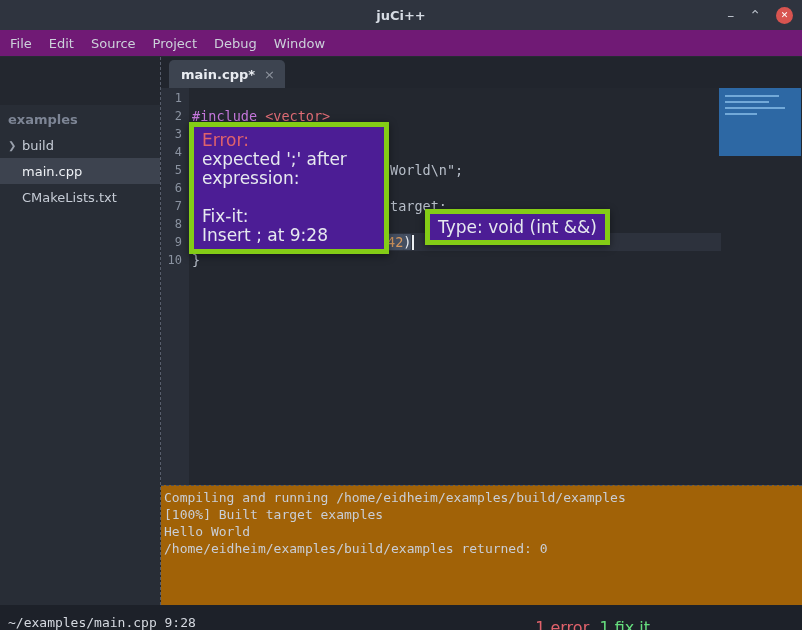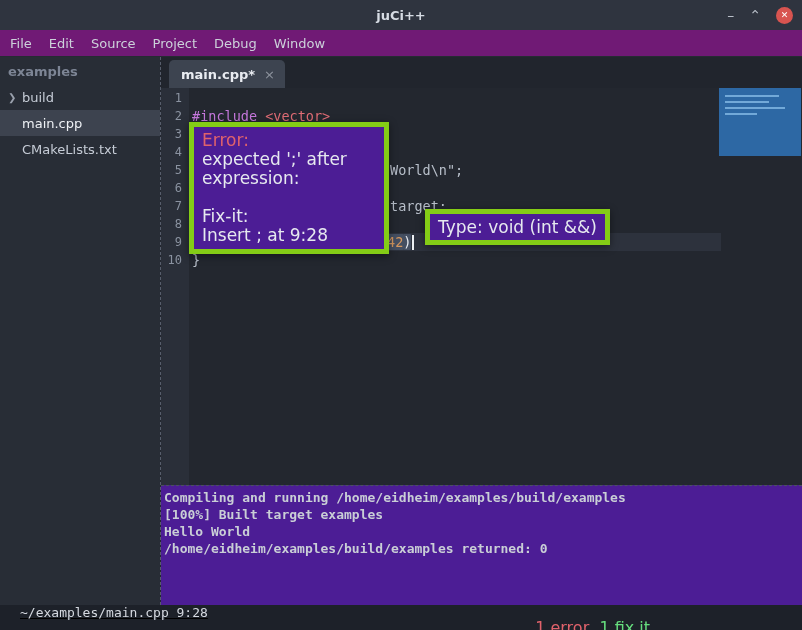--- a/index.html
+++ b/index.html
@@ -11,21 +11,21 @@
   .title { color:#d7dce4; font-size:13px; font-weight:bold; }
   .controls { position:absolute; right:9px; top:0; height:100%; display:flex; align-items:center; gap:15px; }
   .wbtn { color:#b9bfc9; font-size:14px; line-height:17px; text-align:center; cursor:default; }
   .wbtn.close { width:17px; height:17px; border-radius:50%; background:#d85450; color:#ffffff; font-size:9px; display:flex; align-items:center; justify-content:center; }
 
   .menubar { height:27px; background:#701a75; border-bottom:1px solid #262b33; display:flex; align-items:center; padding-left:10px; flex:none; }
   .menu-item { color:#ccd1da; font-size:13px; margin-right:17px; cursor:default; }
 
   .main { flex:none; height:548px; display:flex; }
 
-  .sidebar { width:160px; flex:none; background:#282d36; }
+  .sidebar { width:160px; flex:none; background:#282d36;margin-top:48px; }
   .sidebar-header { padding:7px 8px 5px 8px; color:#7d8595; font-size:13px; font-weight:bold; }
   .tree-row { height:26px; display:flex; align-items:center; padding-left:8px; color:#c6ccd6; font-size:13px; cursor:default; }
   .tree-row.selected { background:#3d434f; color:#eef1f5; }
   .expander { width:14px; flex:none; color:#9aa1ad; font-size:10px; }
   .tree-label { white-space:nowrap; }
 
   .right { flex:1; display:flex; flex-direction:column; border-left:1px dashed #575e6c; min-width:0;justify-content:flex-end; }
 
   .tabbar { height:31px; flex:none; background:#21252d; display:flex; align-items:flex-end; padding-left:8px; }
   .tab { height:28px; background:#3d4450; border-radius:5px 5px 0 0; display:flex; align-items:center; gap:9px; padding:0 10px 0 12px; }
@@ -49,24 +49,24 @@
   .overview { position:absolute; top:0; right:1px; width:82px; height:68px; background:var(--accent, #2d68a4); z-index:2; padding:7px 0 0 6px; }
   .overview i { display:block; height:2px; background:#72a9d8; margin-bottom:4px; }
   .ov1 { width:54px; } .ov2 { width:44px; } .ov3 { width:60px; } .ov4 { width:32px; }
 
   .tooltip { position:absolute; z-index:3; background:#4c1d95; border:5px solid #84cc16; box-shadow:0 2px 8px rgba(0,0,0,0.45); color:#e6e9ef; font-size:17px; font-family:"DejaVu Sans", sans-serif; }
   .tooltip.diag { left:28px; top:34px; width:200px; padding:4px 8px; line-height:19px; }
   .tt-error { color:var(--error, #e0626b); }
   .tt-gap { height:19px; }
   .tooltip.type { left:264px; top:121px; padding:4px 8px; line-height:18px; white-space:nowrap; }
 
-  .terminal { flex:1; background:#4c1d95; border-top:1px dashed #4a5260; font-family:"DejaVu Sans Mono", monospace; font-size:13px; color:#c9ced6; padding:3px 12px 0 3px; overflow:hidden;font-weight:bold; }
+  .terminal { flex:1; background:#a16207; border-top:1px dashed #4a5260; font-family:"DejaVu Sans Mono", monospace; font-size:13px; color:#c9ced6; padding:3px 12px 0 3px; overflow:hidden; }
   .term-line { line-height:17px; white-space:pre; }
 
-  .statusbar { height:25px; flex:none; background:#1d2129; display:flex; align-items:flex-start; padding:0 20px; position:relative;text-decoration:underline; }
+  .statusbar { height:25px; flex:none; background:#1d2129; display:flex; align-items:flex-end; padding:0 8px; position:relative; }
   .status-left { font-family:"DejaVu Sans Mono", monospace; font-size:13px; color:#d5d9e0; }
   .status-right { position:absolute; right:152px; top:10px; height:100%; display:flex; align-items:center; font-size:16px; color:#ccd1d9; white-space:pre; }
   .err { color:var(--error, #e0626b); }
   .fix { color:var(--fixit, #66de7e); }
 </style>
 </head>
 <body>
 
 <div class="app">
   <div class="titlebar">

